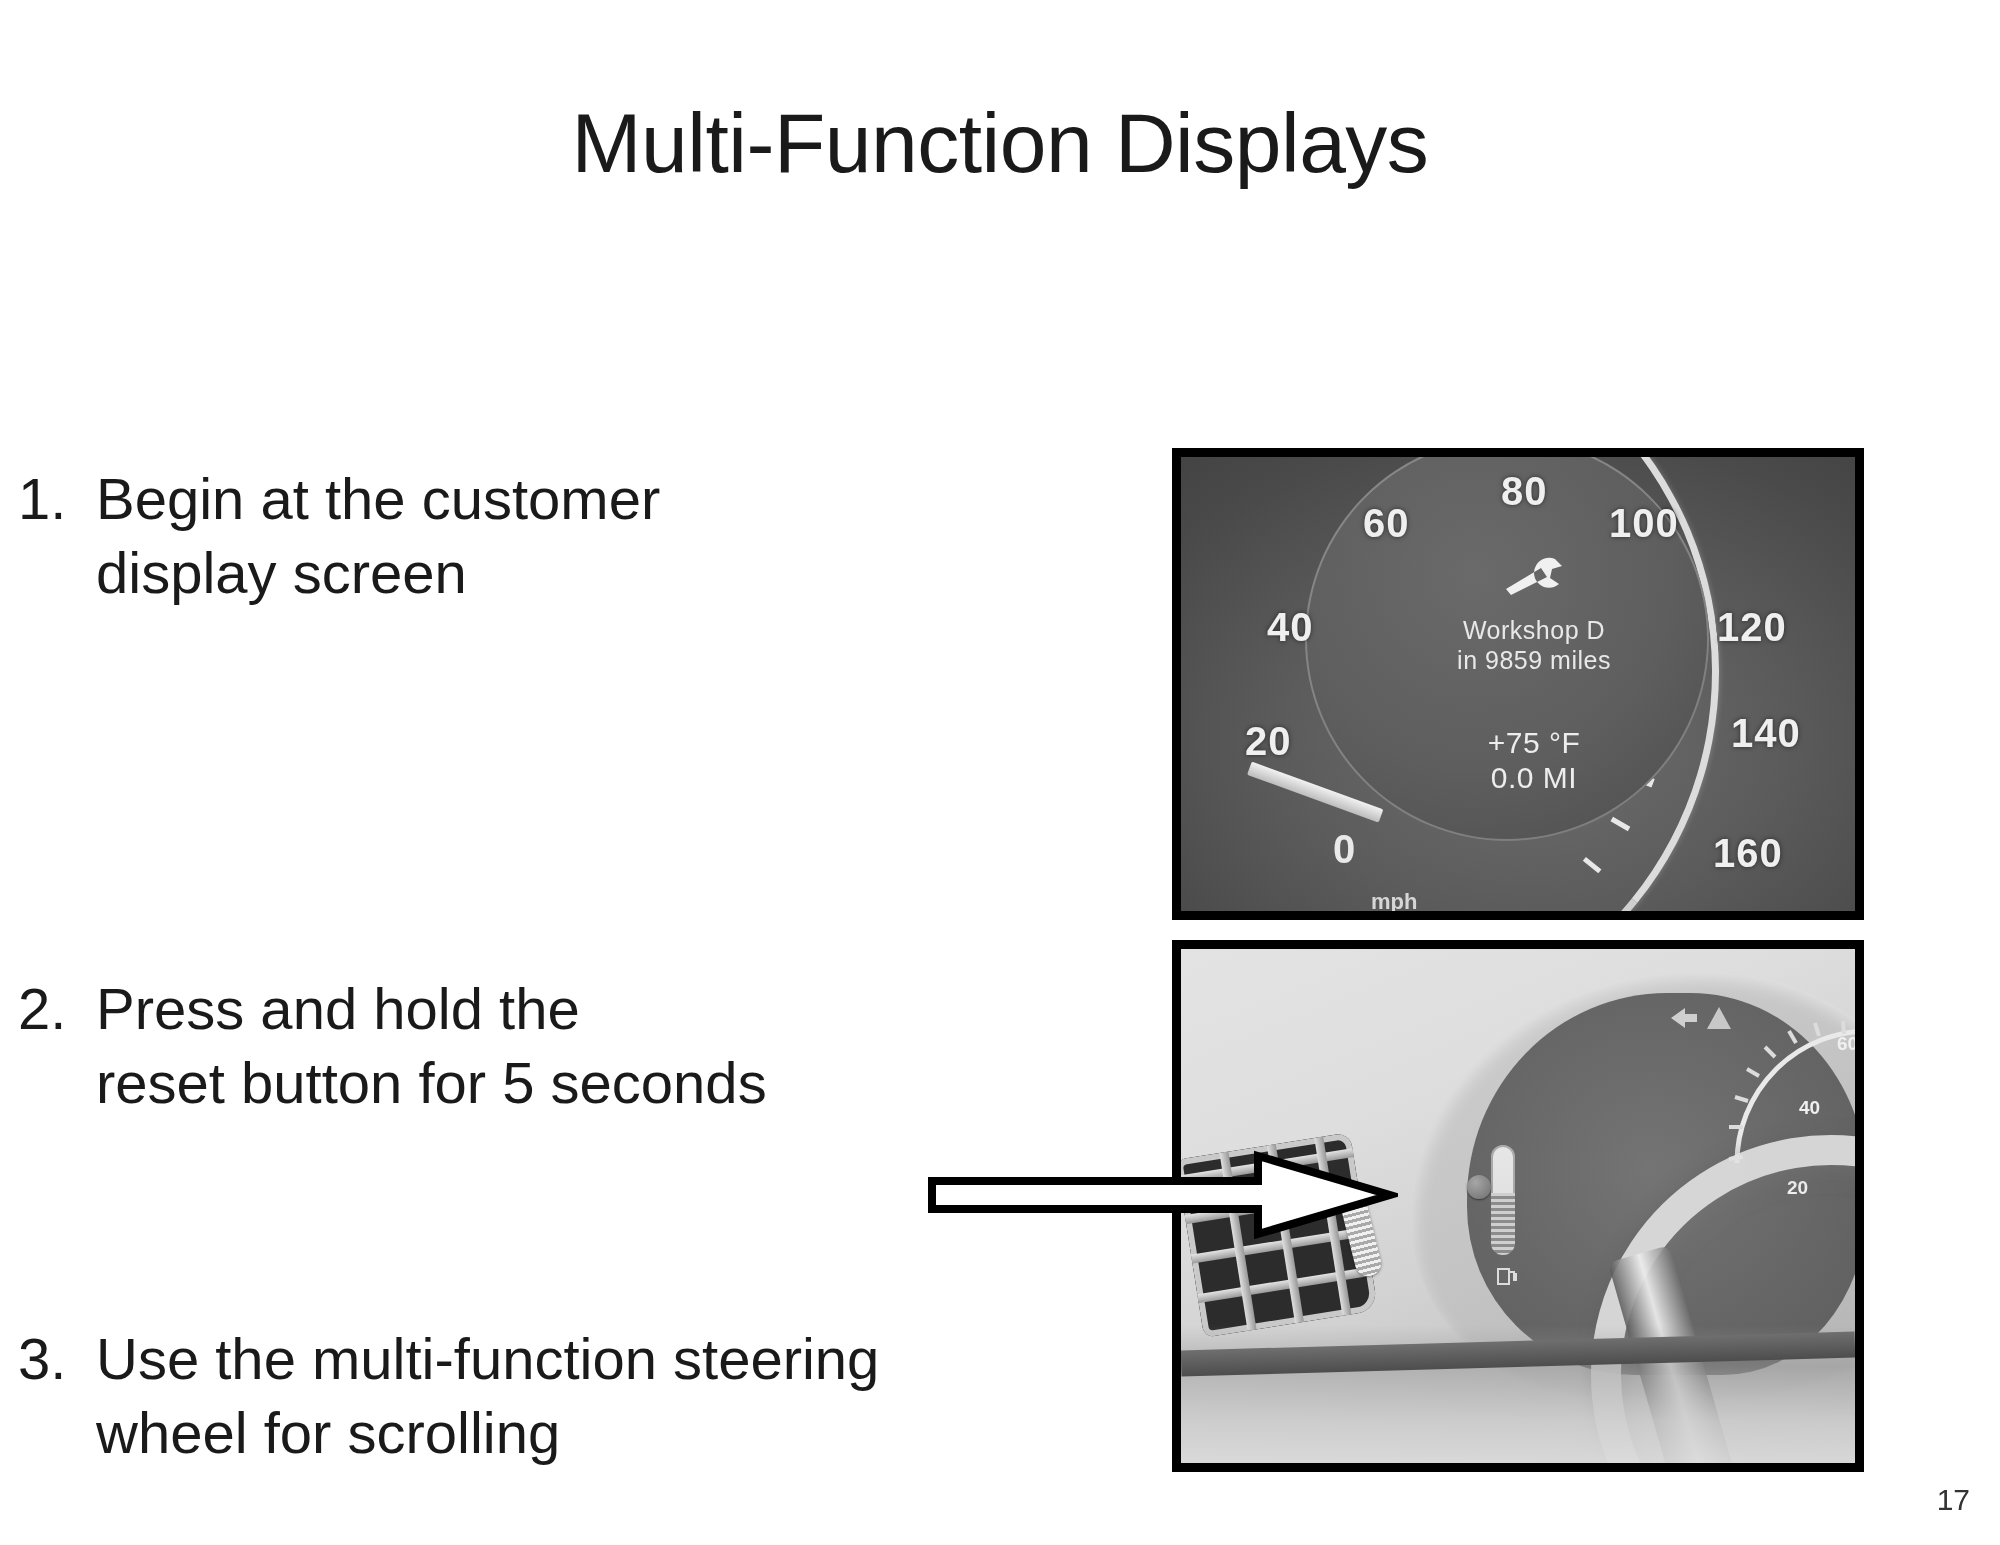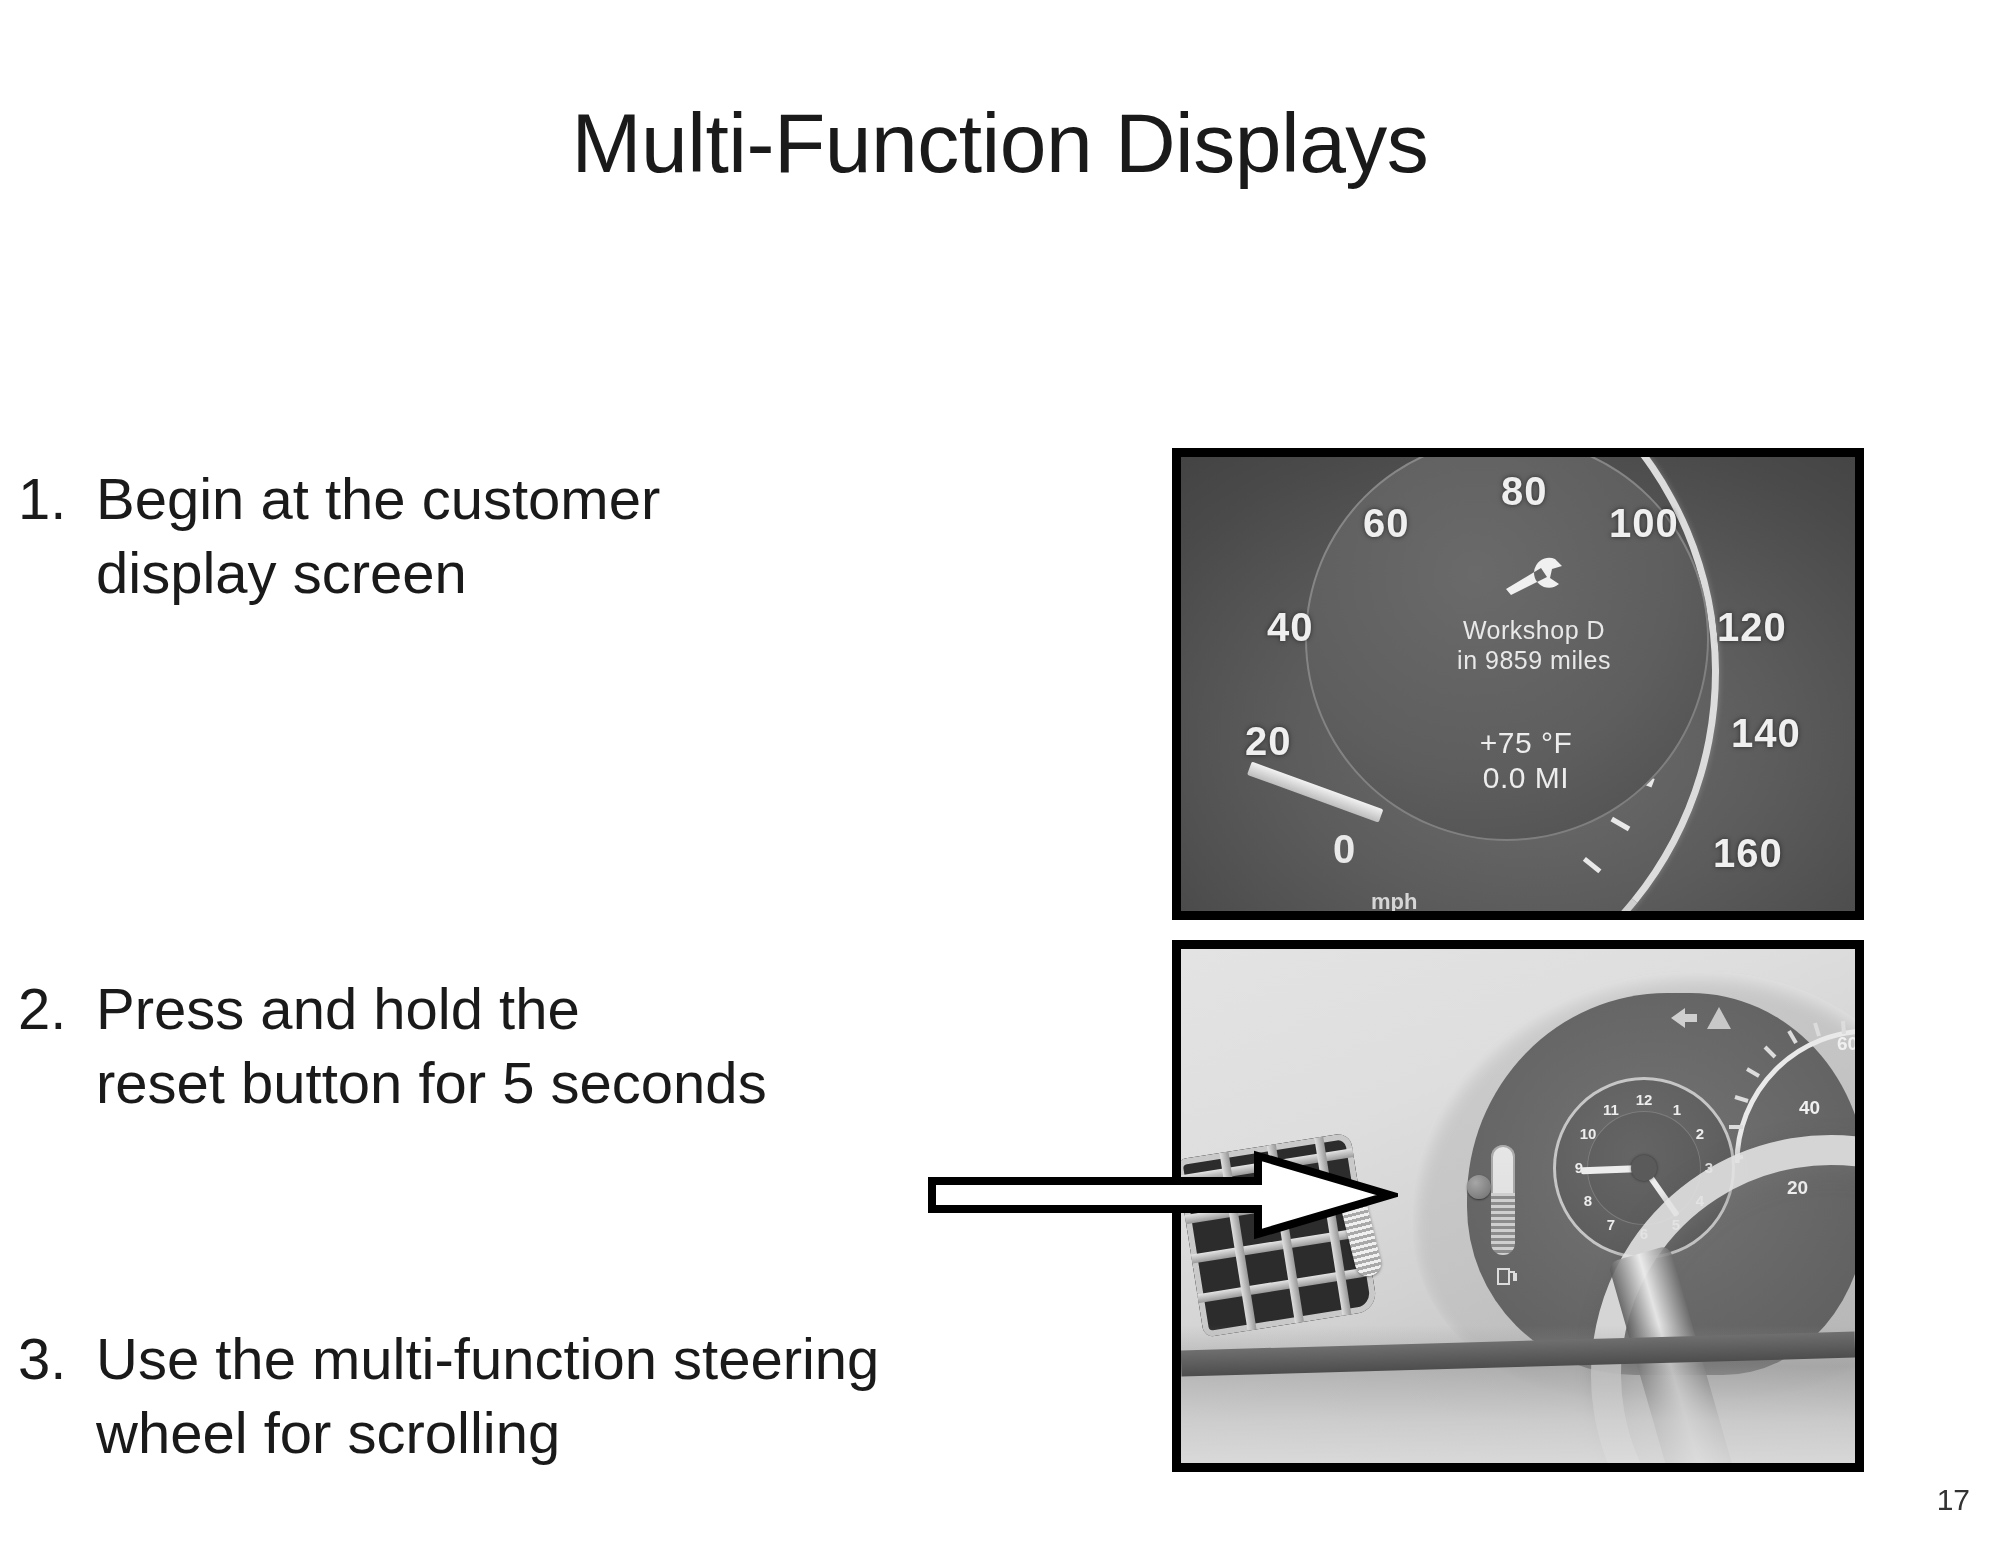--- a/index.html
+++ b/index.html
@@ -185,21 +185,21 @@
     text-align: center;
     color: #e8e8e8;
     font-family: "Liberation Sans", sans-serif;
     font-size: 25px;
     line-height: 1.2;
     letter-spacing: 0.5px;
   }
   #cluster-readout .rl { display: block; white-space: nowrap; }
   #cluster-trip {
     position: absolute;
-    left: 220px;
+    left: 228px;
     top: 268px;
     width: 250px;
     text-align: center;
     color: #ededed;
     font-size: 30px;
     line-height: 1.18;
     letter-spacing: 0.5px;
   }
   #cluster-trip .rl { display: block; white-space: nowrap; }
 
@@ -540,38 +540,20 @@
     </svg>
     <span class="sp-num" style="left:606px; top:228px;">20</span>
     <span class="sp-num" style="left:618px; top:148px;">40</span>
     <span class="sp-num" style="left:656px; top:84px;">60</span>
 
     <svg id="turn-signals" viewBox="0 0 92 30">
       <path d="M22 15 L36 5 L36 11 L48 11 L48 19 L36 19 L36 25 Z" fill="#cfcfcf"></path>
       <path d="M70 4 L82 26 L58 26 Z" fill="#c8c8c8"></path>
     </svg>
 
-    <div id="clock-face">
-      <div id="clock-inner"></div>
-      <span class="clk-num" style="left:80px;  top:14px;">12</span>
-      <span class="clk-num" style="left:113px; top:24px;">1</span>
-      <span class="clk-num" style="left:136px; top:48px;">2</span>
-      <span class="clk-num" style="left:145px; top:82px;">3</span>
-      <span class="clk-num" style="left:136px; top:115px;">4</span>
-      <span class="clk-num" style="left:112px; top:139px;">5</span>
-      <span class="clk-num" style="left:80px;  top:148px;">6</span>
-      <span class="clk-num" style="left:47px;  top:139px;">7</span>
-      <span class="clk-num" style="left:24px;  top:115px;">8</span>
-      <span class="clk-num" style="left:15px;  top:82px;">9</span>
-      <span class="clk-num" style="left:24px;  top:48px;">10</span>
-      <span class="clk-num" style="left:47px;  top:24px;">11</span>
-      <div class="clk-hand" id="clk-hand-hour"></div>
-      <div class="clk-hand" id="clk-hand-min"></div>
-      <div id="clock-hub"></div>
-    </div>
 
     <div id="fuel-gauge">
       <div class="hatch"></div>
     </div>
     <svg id="fuel-icon" viewBox="0 0 22 18">
       <path d="M1 17 L1 2 L12 2 L12 17 Z M13 5 L17 5 L17 13 L19 13 L19 6" fill="none" stroke="#dcdcdc" stroke-width="2"></path>
     </svg>
 
     <div id="reset-knob"></div>
 

